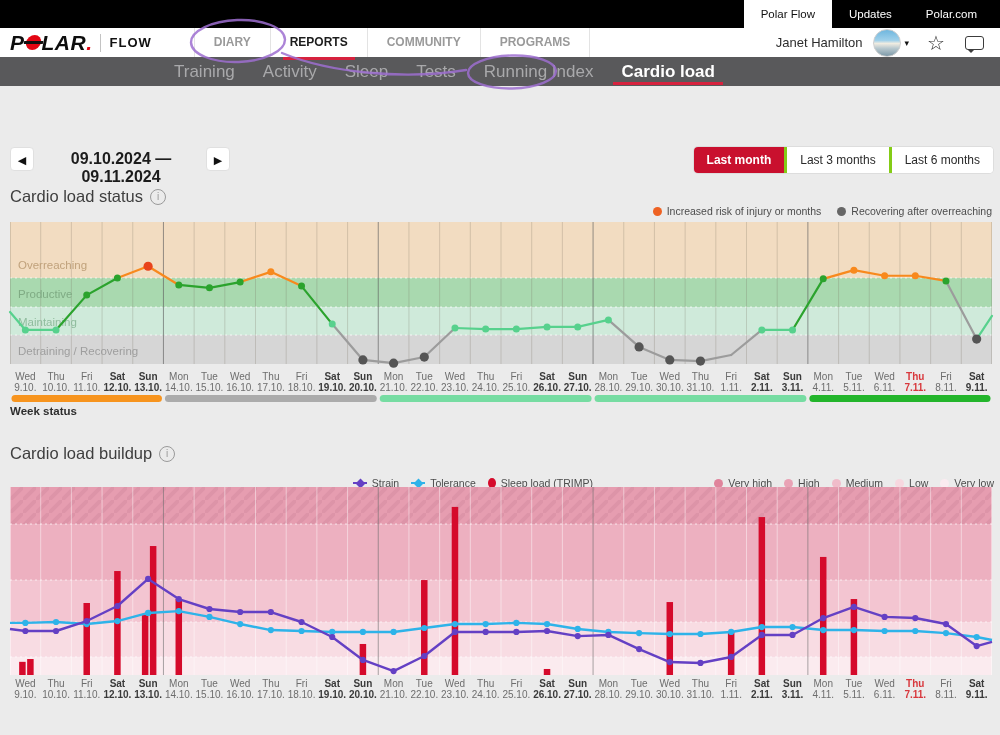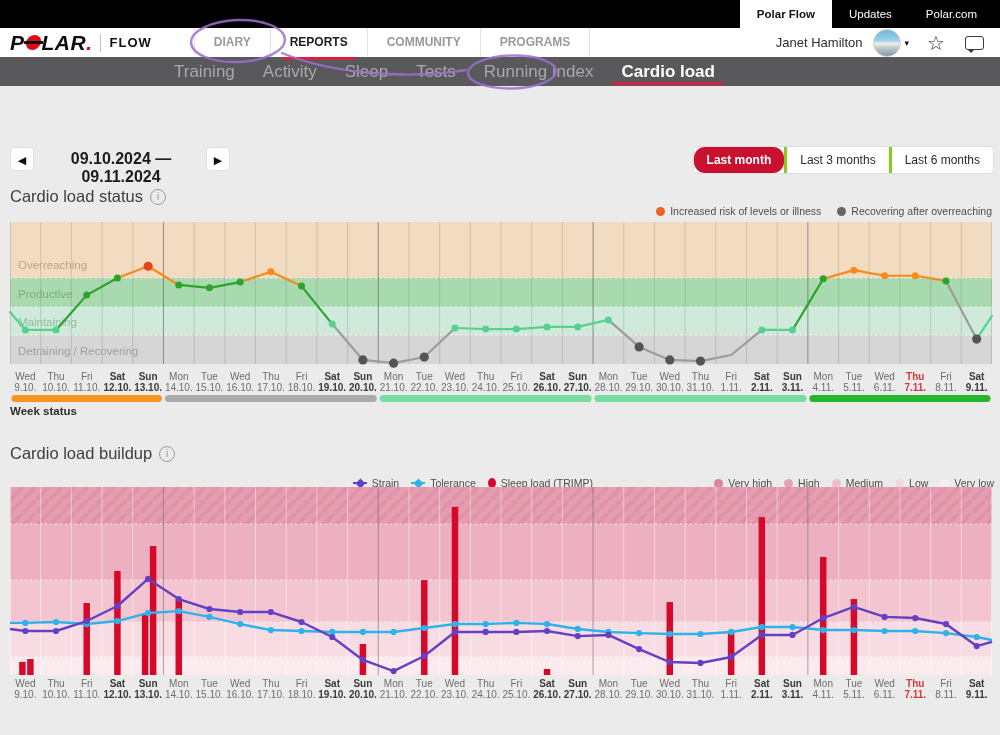--- a/index.html
+++ b/index.html
@@ -1,21 +1,21 @@
 <!DOCTYPE html>
 <html><head>
 <meta charset="utf-8">
 <style>
   html,body{margin:0;padding:0;background:#fff;}
   .app{position:relative;width:1000px;height:735px;background:#ebebeb;overflow:hidden;
        font-family:"Liberation Sans",sans-serif;-webkit-font-smoothing:antialiased;}
   
   .topbar{position:absolute;top:0;left:0;width:100%;height:28px;background:#000;display:flex;justify-content:flex-end;padding-right:6px;box-sizing:border-box;z-index:10;}
   .toptab{height:28px;line-height:28px;padding:0 17px;font-size:11.5px;color:#fff;cursor:pointer;}
-  .toptab.active{background:#fff;color:#111;font-weight:bold;}
+  .toptab.active{background:#fff;color:#111;font-weight:normal;}
   
   .navbar{position:absolute;top:28px;left:0;width:100%;height:29px;background:#fff;display:flex;align-items:center;z-index:6;}
   .logo{display:flex;align-items:center;margin-left:10px;font-size:21px;font-weight:900;font-style:italic;letter-spacing:.5px;color:#0d0d0d;}
   .logo-o{display:inline-block;width:15px;height:15px;background:#e30613;border-radius:50%;position:relative;margin:0 1px;transform:skewX(-10deg);}
   .logo-o::after{content:'';position:absolute;left:-2px;right:-2px;top:6px;height:2.5px;background:#101010;}
   .logo-dot{color:#e30613;}
   .nav-divider{width:1px;height:18px;background:#c3c3c3;margin:0 9px 0 7px;}
   .flow-label{font-size:13px;font-weight:bold;color:#111;letter-spacing:1px;}
   .nav-items{display:flex;margin-left:42px;height:29px;}
   .nav-item{position:relative;padding:0 19px;line-height:29px;font-size:12px;font-weight:bold;color:#9a9a9a;border-right:1px solid #e3e3e3;cursor:pointer;}
@@ -37,21 +37,21 @@
   .subnav-item.active::after{content:'';position:absolute;left:6px;right:6px;bottom:1px;height:3px;background:#d6223e;}
   
   .annotation{position:absolute;top:0;left:0;z-index:30;pointer-events:none;}
   .annotation *{fill:none;stroke:#9e6fd0;stroke-width:2.4;stroke-linecap:round;opacity:.85;}
   
   .page-title{position:absolute;left:10px;top:100px;font-size:23px;font-weight:400;color:#3d3d3d;}
   .navbtn{position:absolute;top:147px;width:24px;height:24px;background:#fff;border:1px solid #e0e0e0;border-radius:4px;text-align:center;line-height:24px;font-size:11px;color:#111;cursor:pointer;box-sizing:border-box;}
   .date-range{position:absolute;left:40px;top:150px;width:162px;text-align:center;font-size:16px;font-weight:700;color:#1c1c1c;}
   .range-group{position:absolute;top:147px;right:7px;display:flex;height:26px;background:#fff;border-radius:4px;overflow:hidden;font-size:12px;box-shadow:0 0 0 1px rgba(0,0,0,.06);}
   .range-btn{padding:0 13px;line-height:26px;color:#2a2a2a;border-left:3px solid #84cc16;cursor:pointer;background:#fff;}
-  .range-btn:first-child{border-left:none;border-radius:11px;}
+  .range-btn:first-child{border-left:none;}
   .range-btn.active{background:#c9102e;color:#fff;font-weight:bold;}
   .section-head{position:absolute;left:10px;display:flex;align-items:center;gap:7px;font-size:16.5px;color:#3e3e3e;}
   .info-icon{width:14px;height:14px;border:1px solid #9a9a9a;border-radius:50%;color:#9a9a9a;font-size:10px;line-height:14px;text-align:center;cursor:pointer;}
   .legend{position:absolute;display:flex;align-items:center;gap:16px;font-size:10.5px;color:#4c4c4c;}
   .lg-item{display:flex;align-items:center;gap:5px;}
   .lg-dot{width:9px;height:9px;border-radius:50%;}
   .lg-oval{width:8px;height:10px;border-radius:50%;}
   .lg-marker{position:relative;width:14px;height:9px;}
   .lg-line{position:absolute;left:0;top:3.5px;width:14px;height:2px;}
   .lg-dsq{position:absolute;left:4px;top:1px;width:7px;height:7px;transform:rotate(45deg);}
@@ -121,21 +121,21 @@
     <div class="range-btn">Last 6 months</div>
   </div>
 
   <div class="section-head" style="top:187px;">
     <span>Cardio load status</span>
     <span class="info-icon">i</span>
   </div>
   <div class="legend" style="top:205px;right:8px;">
       <span class="lg-item">
         <span class="lg-dot" style="background: rgb(238, 98, 35);"></span>
-        <span class="">Increased risk of levels or illness</span>
+        <span class="">Increased risk of injury or months</span>
       </span>
       <span class="lg-item">
         <span class="lg-dot" style="background: rgb(102, 102, 102);"></span>
         <span class="">Recovering after overreaching</span>
       </span>
     </div>
 
   <svg class="chart" style="left:10px;top:222px;" width="982" height="200">
       <rect x="0" y="0" width="982" height="55.948" fill="#f2dcc1"></rect>
       <rect x="0" y="55.948" width="982" height="29.11" fill="#a9d9af"></rect>

